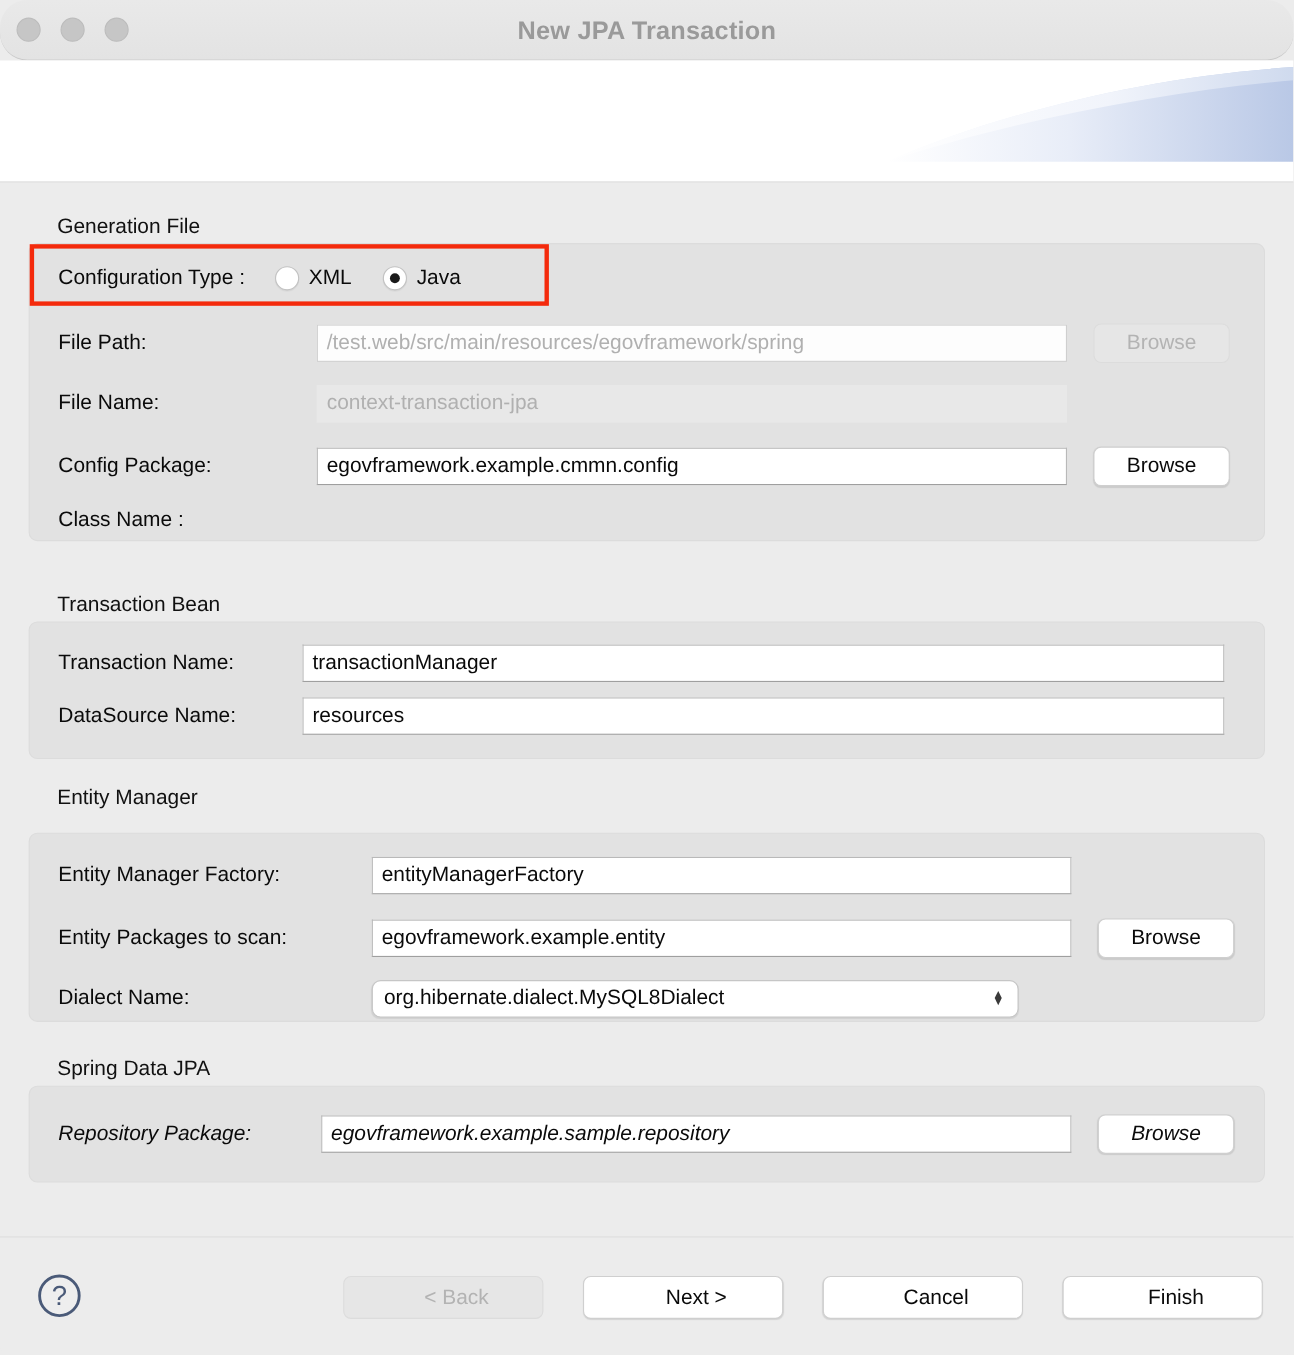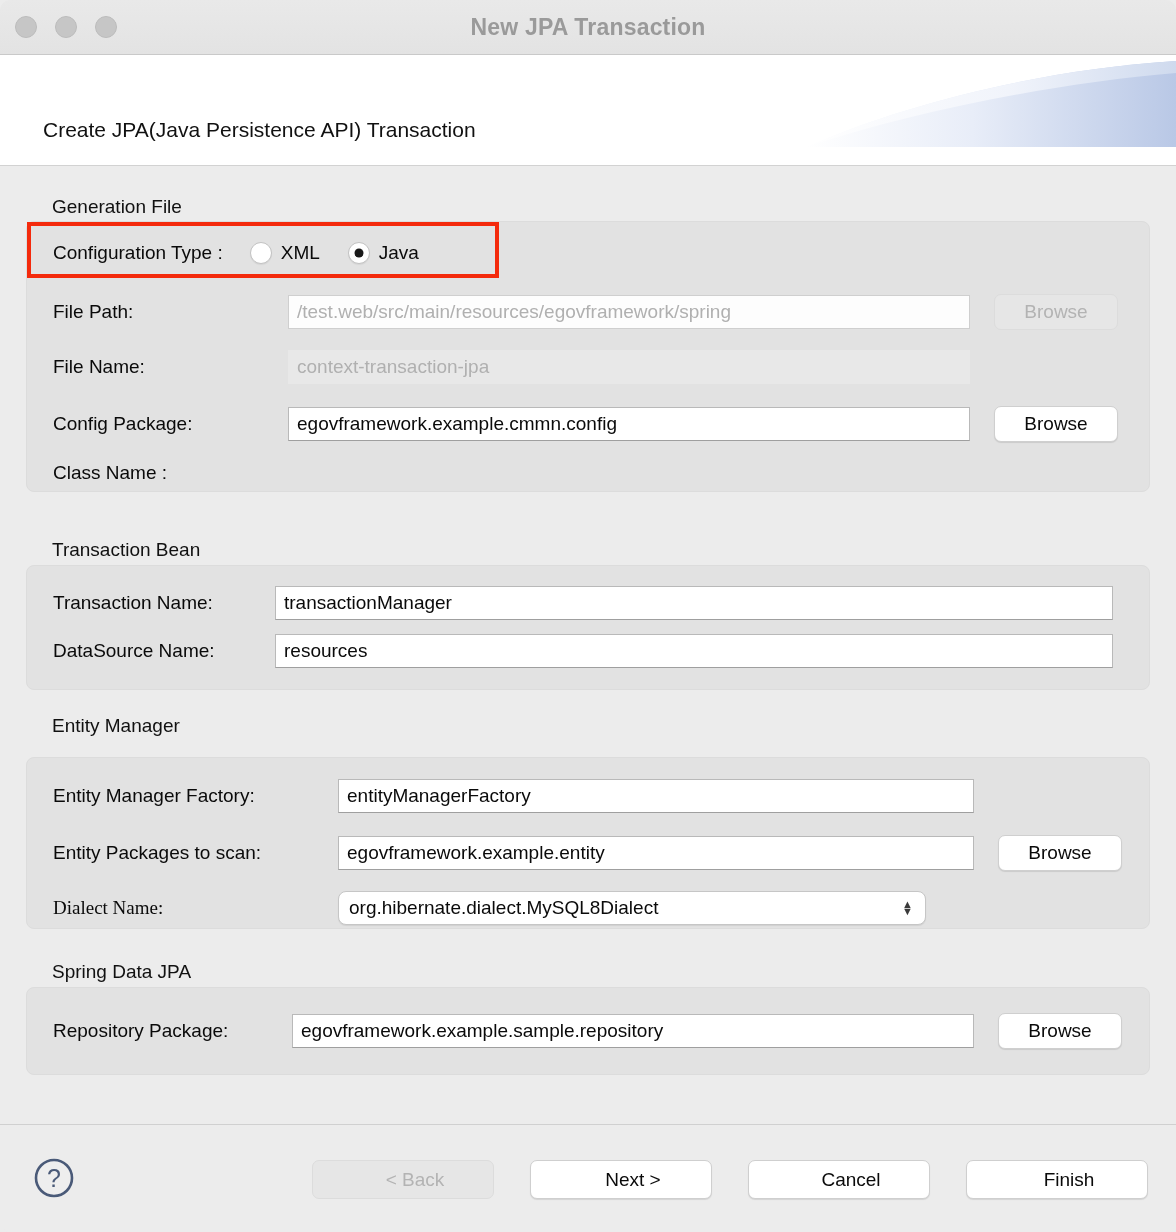--- a/index.html
+++ b/index.html
@@ -29,20 +29,21 @@
   .titlebar {
     position: relative;
     height: 54px;
     min-height: 54px;
     background: linear-gradient(to bottom, #e9e9e9, #e3e3e3);
     border-bottom: 1px solid #c9c9c9;
     border-top-left-radius: 10px;
     border-top-right-radius: 10px;
     display: flex;
     align-items: center;
+    border-radius: 25px;
   }
   .traffic {
     position: absolute;
     left: 15px;
     top: 16px;
     display: flex;
     gap: 18px;
   }
   .light {
     width: 22px;
@@ -284,21 +285,20 @@
         </linearGradient>
         <linearGradient id="gsw2" x1="0" y1="0" x2="1" y2="0">
           <stop offset="0%" stop-color="#ffffff"></stop>
           <stop offset="55%" stop-color="#f1f4fb"></stop>
           <stop offset="100%" stop-color="#cfdaee"></stop>
         </linearGradient>
       </defs>
       <path d="M50,92 C150,48 290,14 420,6 L420,92 Z" fill="url(#gsw)"></path>
       <path d="M50,92 C160,56 300,28 420,18 L420,6 C290,14 150,48 50,92 Z" fill="url(#gsw2)"></path>
     </svg>
-    <div class="header-title">Create JPA(Java Persistence API) Transaction</div>
   </div>
 
   <div class="content">
 
     <div class="section-label" style="position:absolute; left:0; top:30px;">Generation File</div>
 
     <div class="groupbox" style="position:absolute; left:0; right:0; top:55px; height:271px;">
 
       <div class="row" style="left:26px; top:20px;">
         <div class="field-label">Configuration Type :</div>
@@ -360,34 +360,34 @@
         <div class="textfield" style="width:636px;">entityManagerFactory</div>
       </div>
 
       <div class="row" style="left:26px; top:77px; width:1098px;">
         <div class="field-label" style="width:285px;">Entity Packages to scan:</div>
         <div class="textfield" style="width:636px;">egovframework.example.entity</div>
         <div class="btn" style="margin-left:24px; width:124px;">Browse</div>
       </div>
 
       <div class="row" style="left:26px; top:133px; width:1098px;">
-        <div class="field-label" style="width:285px;font-family:Liberation Serif, serif;">Dialect Name:</div>
+        <div class="field-label" style="width:285px;">Dialect Name:</div>
         <div class="combobox" style="width:588px;">
           <span>org.hibernate.dialect.MySQL8Dialect</span>
           <span class="combo-arrows">
             <span>▲</span>
               <span>▼</span>
           </span>
         </div>
       </div>
     </div>
 
     <div class="section-label" style="position:absolute; left:0; top:795px;">Spring Data JPA</div>
 
-    <div class="groupbox" style="position:absolute; left:0; right:0; top:821px; height:88px;">
+    <div class="groupbox" style="position:absolute; left:0; right:0; top:821px; height:88px;font-style:italic;">
 
       <div class="row" style="left:26px; top:25px; width:1098px;">
         <div class="field-label" style="width:239px;">Repository Package:</div>
         <div class="textfield" style="width:682px;">egovframework.example.sample.repository</div>
         <div class="btn" style="margin-left:24px; width:124px;">Browse</div>
       </div>
     </div>
 
   </div>
 

